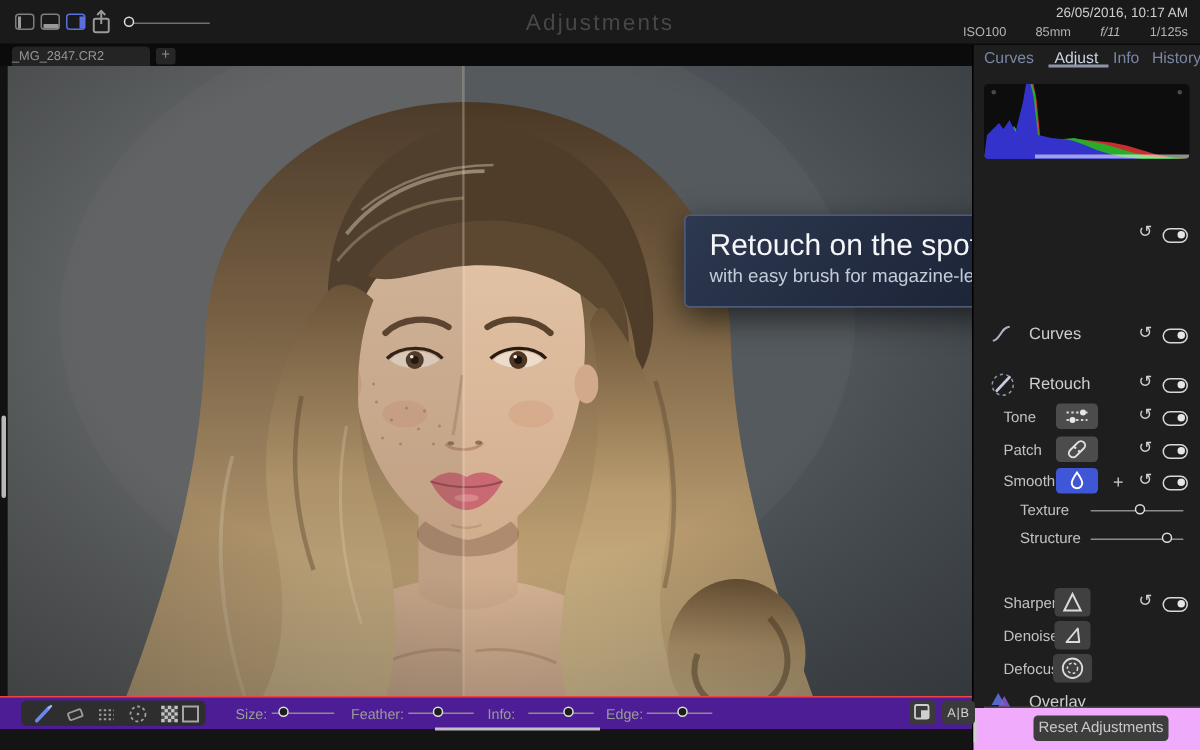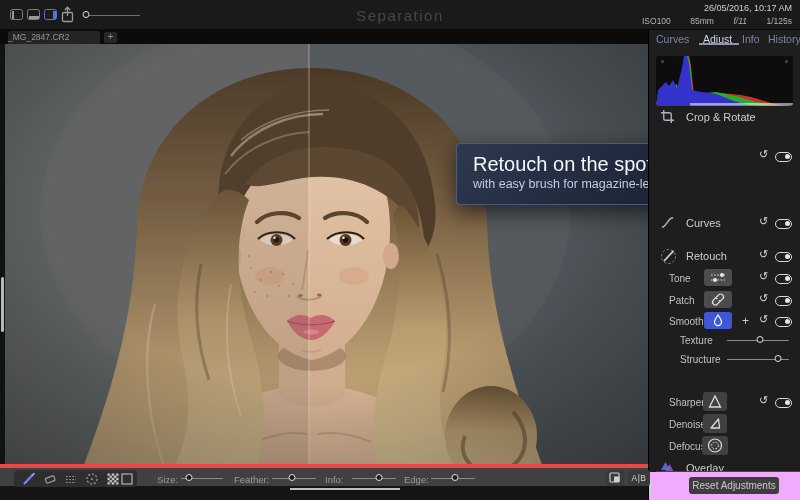--- a/index.html
+++ b/index.html
@@ -67,21 +67,21 @@
   .tbtn.blue{background:#3f56d6;}
   .tbtn2{position:absolute;left:54px;top:-2px;width:24px;height:19px;background:#404040;border-radius:3px;}
   .sslider{left:78px;width:62px;top:2px;}
   .divider{position:absolute;left:7px;top:441px;width:145px;height:1px;background:#474747;}
   .sfooter{position:absolute;left:0;top:442px;width:152px;height:28px;background:#f0abfc;}
   .resetadj{position:absolute;left:40px;top:5px;width:90px;height:17px;background:#3d3d3d;border-radius:3px;
             font-size:10px;color:#c9c9c9;text-align:center;line-height:17px;}
   .sbscroll{position:absolute;left:0px;top:449px;width:2px;height:16px;background:#cfcfcf;}
 
   
-  .bottombar{position:absolute;left:0;top:464px;width:648px;height:22px;background:#404040;border-top:4px solid #ef4444;}
+  .bottombar{position:absolute;left:0;top:464px;width:648px;height:22px;background:#4c1d95;border-top:1px solid #ef4444;}
   .toolbox{position:absolute;left:14px;top:2px;width:123px;height:17px;background:#2e2e2e;border-radius:4px;}
   .tool{position:absolute;top:1.5px;width:14px;height:14px;}
   .blabel{position:absolute;top:6px;font-size:9.5px;color:#9b9b9b;}
   .bslider{top:5px;}
   .sqbtn{position:absolute;top:2px;height:16px;background:#3a3a3a;border-radius:3px;color:#d2d2d2;}
   .abbtn{left:628px;width:22px;font-size:8.5px;text-align:center;line-height:16px;letter-spacing:.5px;}
   .cmpbtn{left:606px;width:18px;}
   .sliver{position:absolute;left:290px;top:20px;width:110px;height:2px;background:#dcdcdc;opacity:.85;}
 </style>
 </head>
@@ -102,21 +102,21 @@
     <div class="share">
       <svg width="13" height="17" viewBox="0 0 13 17">
         <rect x="1.5" y="6.5" width="10" height="9" rx="1.2" fill="none" stroke="#9a9a9a" stroke-width="1.3"></rect>
         <path d="M6.5 10 V1.5 M3.8 4 L6.5 1.2 L9.2 4" fill="none" stroke="#9a9a9a" stroke-width="1.3"></path>
       </svg>
     </div>
     <div class="hslider" style="left:86px;top:10px;width:54px">
       <span class="track" style="background:#6f6f6f"></span>
       <span class="knob" style="left: 0%;"></span>
     </div>
-    <div class="apptitle">Separation</div>
+    <div class="apptitle">Adjustments</div>
     <div class="datetime">26/05/2016, 10:17 AM</div>
     <div class="exif">
       <span>ISO100</span>
       <span>85mm</span>
       <span style="font-style:italic">f/11</span>
       <span>1/125s</span>
     </div>
   </div>
 
   <div class="tabstrip">
@@ -240,28 +240,20 @@
       <svg width="137" height="50" viewBox="0 0 137 50">
         <rect x="34" y="47" width="103" height="2.6" fill="#8f8f8f"></rect>
         <g style="mix-blend-mode:screen">
           <path d="M0 50 L2 38 L6 42 L10 34 L14 38 L18 30 L22 36 L26 20 L28 4 L30 0 L33 0 L35 10 L38 40 L45 37 L55 38 L65 37 L75 38 L85 39 L95 41 L105 44 L115 47 L125 49 L137 50 Z" fill="#c22424"></path>
           <path d="M0 50 L2 40 L8 36 L12 32 L16 36 L20 28 L24 34 L27 8 L29 0 L32 0 L34 6 L37 38 L50 37 L60 36 L70 38 L80 40 L90 43 L100 46 L110 48 L120 49 L137 50 Z" fill="#1fa81f"></path>
           <path d="M0 50 L2 34 L6 30 L10 26 L13 30 L17 24 L21 32 L26 12 L28 0 L31 0 L33 8 L36 34 L45 36 L55 37 L60 38 L68 41 L75 44 L85 47 L95 49 L105 50 L137 50 Z" fill="#2828c8"></path>
         </g>
       </svg>
     </div>
 
-    <div class="prow" style="top:79px">
-      <span class="picon">
-        <svg width="15" height="15" viewBox="0 0 16 16">
-            <path d="M4 1 v9 a2 2 0 0 0 2 2 h9 M1 4 h9 a2 2 0 0 1 2 2 v9" fill="none" stroke="#aeb4c6" stroke-width="1.4"></path>
-          </svg>
-      </span>
-      <span class="plabel">Crop &amp; Rotate</span>
-    </div>
 
     <div class="prow" style="top:118px">
       <span class="reset">↺</span>
       <span class="tgl">
           <span class="dot"></span>
         </span>
     </div>
 
     <div class="prow" style="top:185px">
       <span class="picon">

